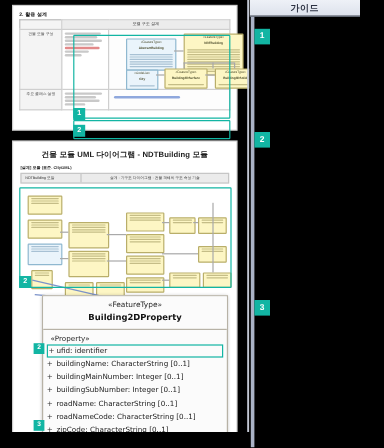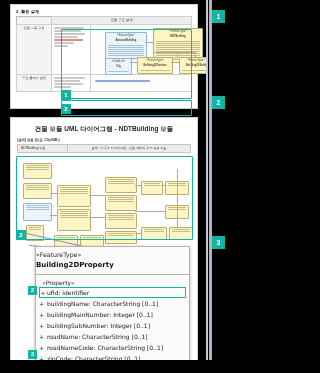--- a/index.html
+++ b/index.html
@@ -213,21 +213,21 @@
     left: 35px;
     top: 246px;
     width: 153px;
     background: #fbfbfb;
     border: 1px solid #b7b2a6;
     box-shadow: 0 1px 3px rgba(0,0,0,.3);
     font-family: "DejaVu Sans", sans-serif;
   }
   .cb-head {
     padding: 4px 0 4px;
-    text-align: left;
+    text-align: center;
     border-bottom: 1px solid #b7b2a6;
     background: #fbfbfb;
   }
   .cb-stereo { font-size: 6.2px; color: #2a2a2a; line-height: 1.45; }
   .cb-name { font-size: 7px; font-weight: 700; color: #111; line-height: 1.5; }
   .cb-body { padding: 2px 0 3px; }
   .cb-section { font-size: 6px; color: #2a2a2a; padding: 1.5px 0 1.5px 6px; }
   .cb-row {
     display: flex;
     align-items: center;
@@ -599,20 +599,23 @@
         <span>3</span>
       </div>
 
       <div class="scroll-edge"></div>
     </div>
   </div>
 
   <div class="pane-gap"></div>
 
   <div class="guide-pane">
+    <div class="pane-header">
+      <span>가이드</span>
+    </div>
     <div class="guide-body">
       <div class="guide-rail"></div>
 
       <div class="guide-badge" style="top:10px;">
         <span>1</span>
       </div>
       <div class="guide-badge" style="top:96px;">
         <span>2</span>
       </div>
       <div class="guide-badge" style="top:236px;">

